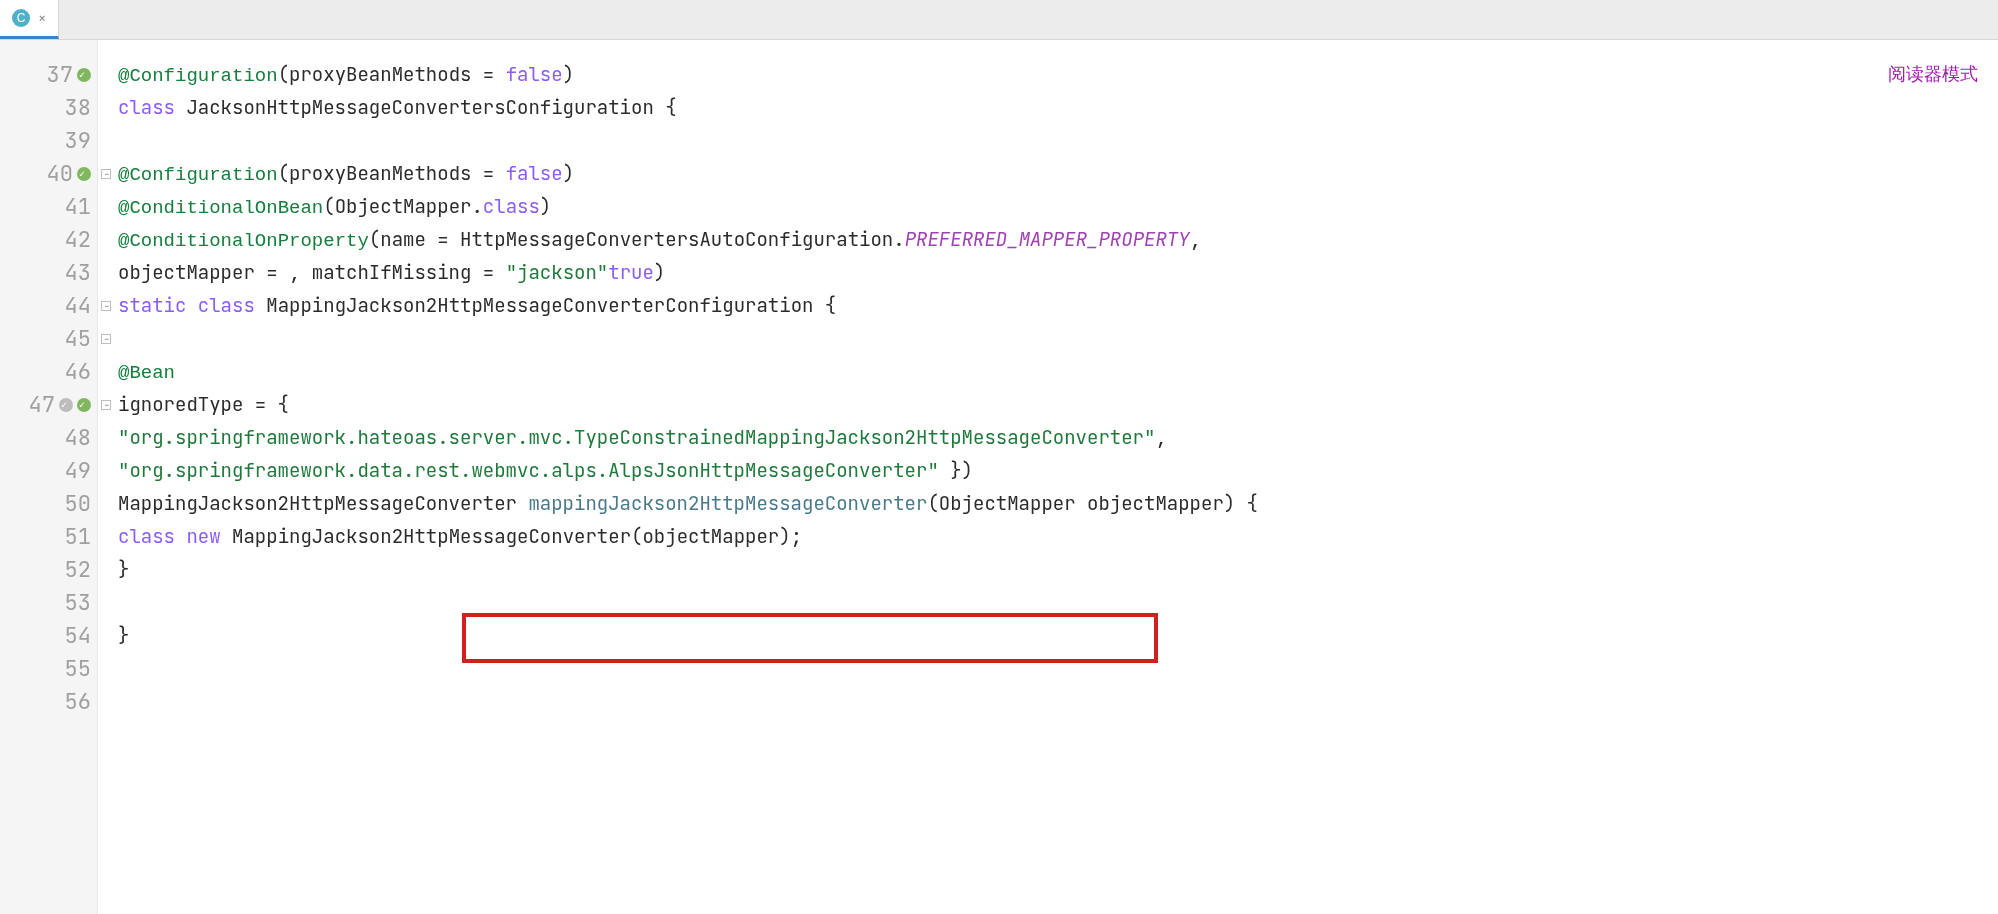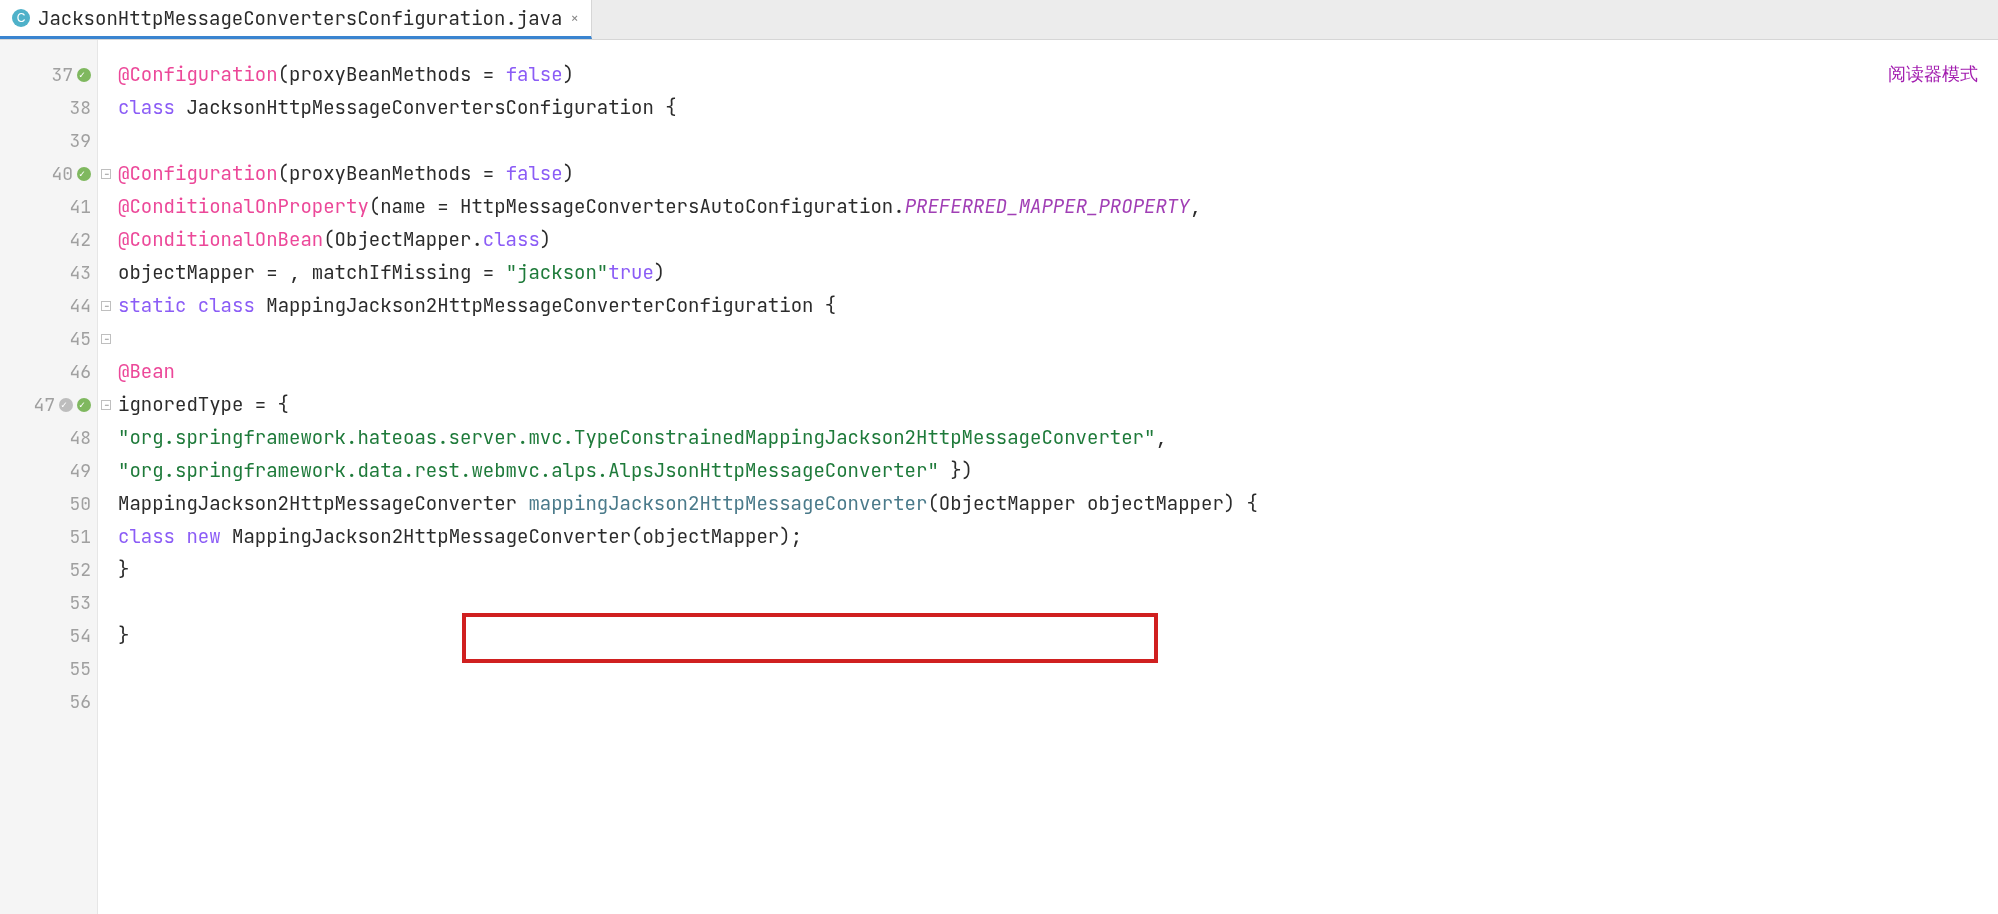--- a/index.html
+++ b/index.html
@@ -7,48 +7,47 @@
     font-family: "JetBrains Mono","Menlo","Consolas",monospace;
     font-size: 19px; background:#fff; color:#2b2b2b;
     white-space: nowrap; overflow:hidden; width:1998px; height:914px;
   }
   .tab-bar { height:40px; background:#ececec; border-bottom:1px solid #d6d6d6; display:flex; }
   .tab { background:#fff; height:100%; display:flex; align-items:center; padding:0 12px; gap:8px; border-right:1px solid #d6d6d6; border-bottom:3px solid #3a84d0; }
   .tab .ico { width:18px; height:18px; border-radius:50%; background:#4eb1c9; color:#fff; font-size:12px; display:flex; align-items:center; justify-content:center; font-family:sans-serif; }
   .tab .close { color:#888; font-size:14px; }
   .content { display:flex; height:calc(100% - 40px); }
   .gutter { width:98px; background:#f5f5f5; border-right:1px solid #e6e6e6; padding-top:18px; }
-  .gline { height:33px; display:flex; align-items:center; justify-content:flex-end; padding-right:6px; gap:4px; color:#a0a0a0; font-size:18px; }
+  .gline { height:33px; display:flex; align-items:center; justify-content:flex-end; padding-right:6px; gap:4px; color:#a0a0a0; font-size:22px; }
   .gicon { width:14px; height:14px; }
   .gicon.green { display:inline-block; border-radius:50%; background:#7fb85f; position:relative; }
   .gicon.green::after { content:"✓"; color:#fff; font-size:10px; position:absolute; top:0; left:2px; }
   .gicon.gray { display:inline-block; border-radius:50%; background:#bdbdbd; position:relative; }
   .gicon.gray::after { content:"✓"; color:#fff; font-size:10px; position:absolute; top:0; left:2px; }
   .fold-col { width:16px; padding-top:18px; }
   .fold-col div { height:33px; display:flex; align-items:center; justify-content:center; }
   .fold { width:10px; height:10px; border:1px solid #bfbfbf; background:#fff; position:relative; }
   .fold::before { content:"−"; position:absolute; top:-4px; left:1px; color:#999; font-size:12px;}
   .code { padding-top:18px; position:relative; flex:1; }
   .cline { height:33px; line-height:33px; padding-left:4px; }
   .kw   { color:#8b5cf6; }        
-  .anno { color:#ec4899; }        
+  .anno { color:#15803d;font-family:Liberation Mono, monospace; }        
   .str  { color:#1e7a3a; }        
   .ital { color:#a13fb5; font-style:italic; } 
   .fn   { color:#4a7a8a; }        
   .reader-mode { position:absolute; top:22px; right:20px; color:#a21caf; font-size:18px; font-family:sans-serif;}
   .highlight-box { position:absolute; border:4px solid #d02020; }
   .wm { position:absolute; bottom:12px; right:18px; color:#eee; font-size:13px; font-family:sans-serif;}
 </style>
 </head>
 <body>
 
 <div class="tab-bar">
   <div class="tab">
     <span class="ico">C</span>
-    <span>JacksonHttpMessageConvertersConfiguration.java</span>
     <span class="close">×</span>
   </div>
 </div>
 
 <div class="content">
   <div class="gutter" id="gutter">
       <div class="gline">
         <span>37</span>
         <span class="gicon green"></span>
       </div>
@@ -144,22 +143,22 @@
       <div></div>
     </div>
   <div class="code" id="code">
     <span class="reader-mode">阅读器模式</span>
     <div class="highlight-box" style="top: 573px; left: 348px; width: 696px; height: 50px;"></div>
     <span class="wm"></span>
   <div class="cline"><span></span><span class="anno">@Configuration</span><span>(proxyBeanMethods = </span><span class="kw">false</span><span>)</span></div>
       <div class="cline"><span class="kw">class</span><span> </span><span> JacksonHttpMessageConvertersConfiguration {</span></div>
       <div class="cline"><span></span></div>
       <div class="cline"><span>    </span><span class="anno">@Configuration</span><span>(proxyBeanMethods = </span><span class="kw">false</span><span>)</span></div>
+      <div class="cline"><span>    </span><span class="anno">@ConditionalOnBean</span><span>(ObjectMapper.</span><span class="kw">class</span><span>)</span></div>
       <div class="cline"><span>    </span><span class="anno">@ConditionalOnProperty</span><span>(name = HttpMessageConvertersAutoConfiguration.</span><span class="ital">PREFERRED_MAPPER_PROPERTY</span><span>,</span></div>
-      <div class="cline"><span>    </span><span class="anno">@ConditionalOnBean</span><span>(ObjectMapper.</span><span class="kw">class</span><span>)</span></div>
       <div class="cline"><span>            objectMapper = </span><span>, matchIfMissing = </span><span class="str">"jackson"</span><span class="kw">true</span><span>)</span></div>
       <div class="cline"><span>    </span><span class="kw">static</span><span> </span><span class="kw">class</span><span> MappingJackson2HttpMessageConverterConfiguration {</span></div>
       <div class="cline"><span></span></div>
       <div class="cline"><span>        </span><span class="anno">@Bean</span></div>
       <div class="cline"><span>                ignoredType = {</span></div>
       <div class="cline"><span>                        </span><span class="str">"org.springframework.hateoas.server.mvc.TypeConstrainedMappingJackson2HttpMessageConverter"</span><span>,</span></div>
       <div class="cline"><span>                        </span><span class="str">"org.springframework.data.rest.webmvc.alps.AlpsJsonHttpMessageConverter"</span><span> })</span></div>
       <div class="cline"><span>        MappingJackson2HttpMessageConverter </span><span class="fn">mappingJackson2HttpMessageConverter</span><span>(ObjectMapper objectMapper) {</span></div>
       <div class="cline"><span>            </span><span class="kw">class</span><span> </span><span class="kw">new</span><span> MappingJackson2HttpMessageConverter(objectMapper);</span></div>
       <div class="cline"><span>        }</span></div>

